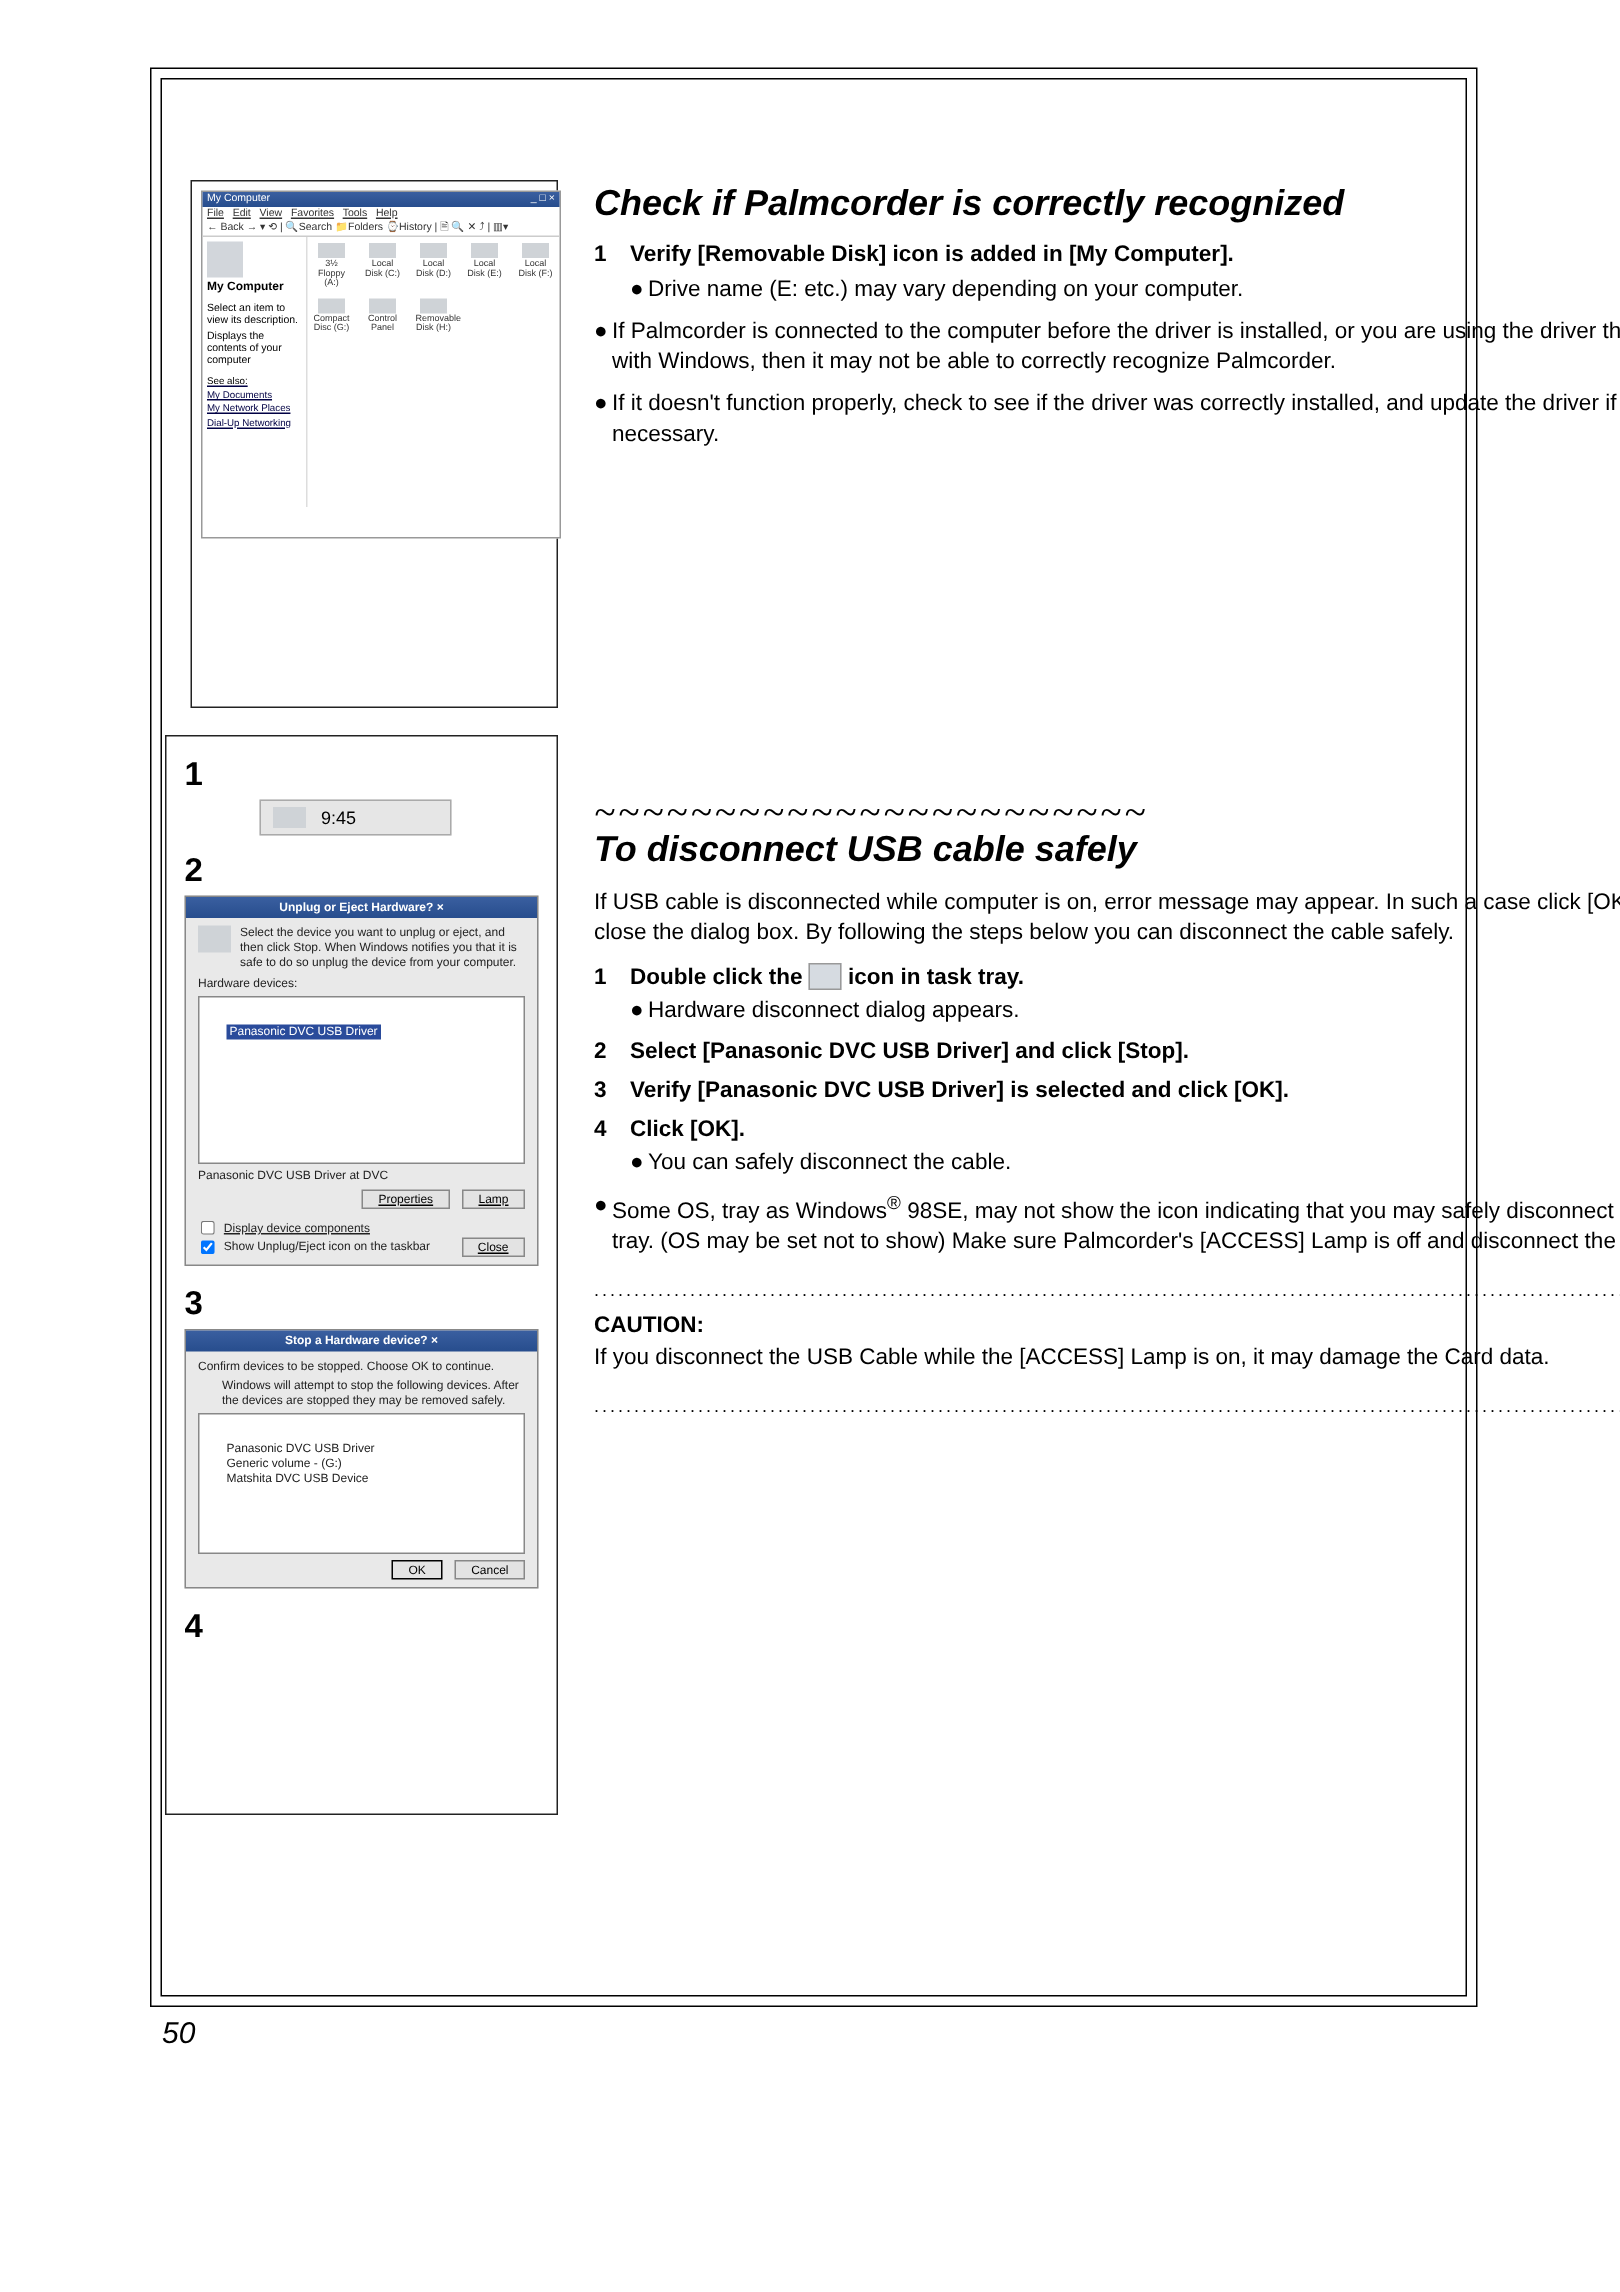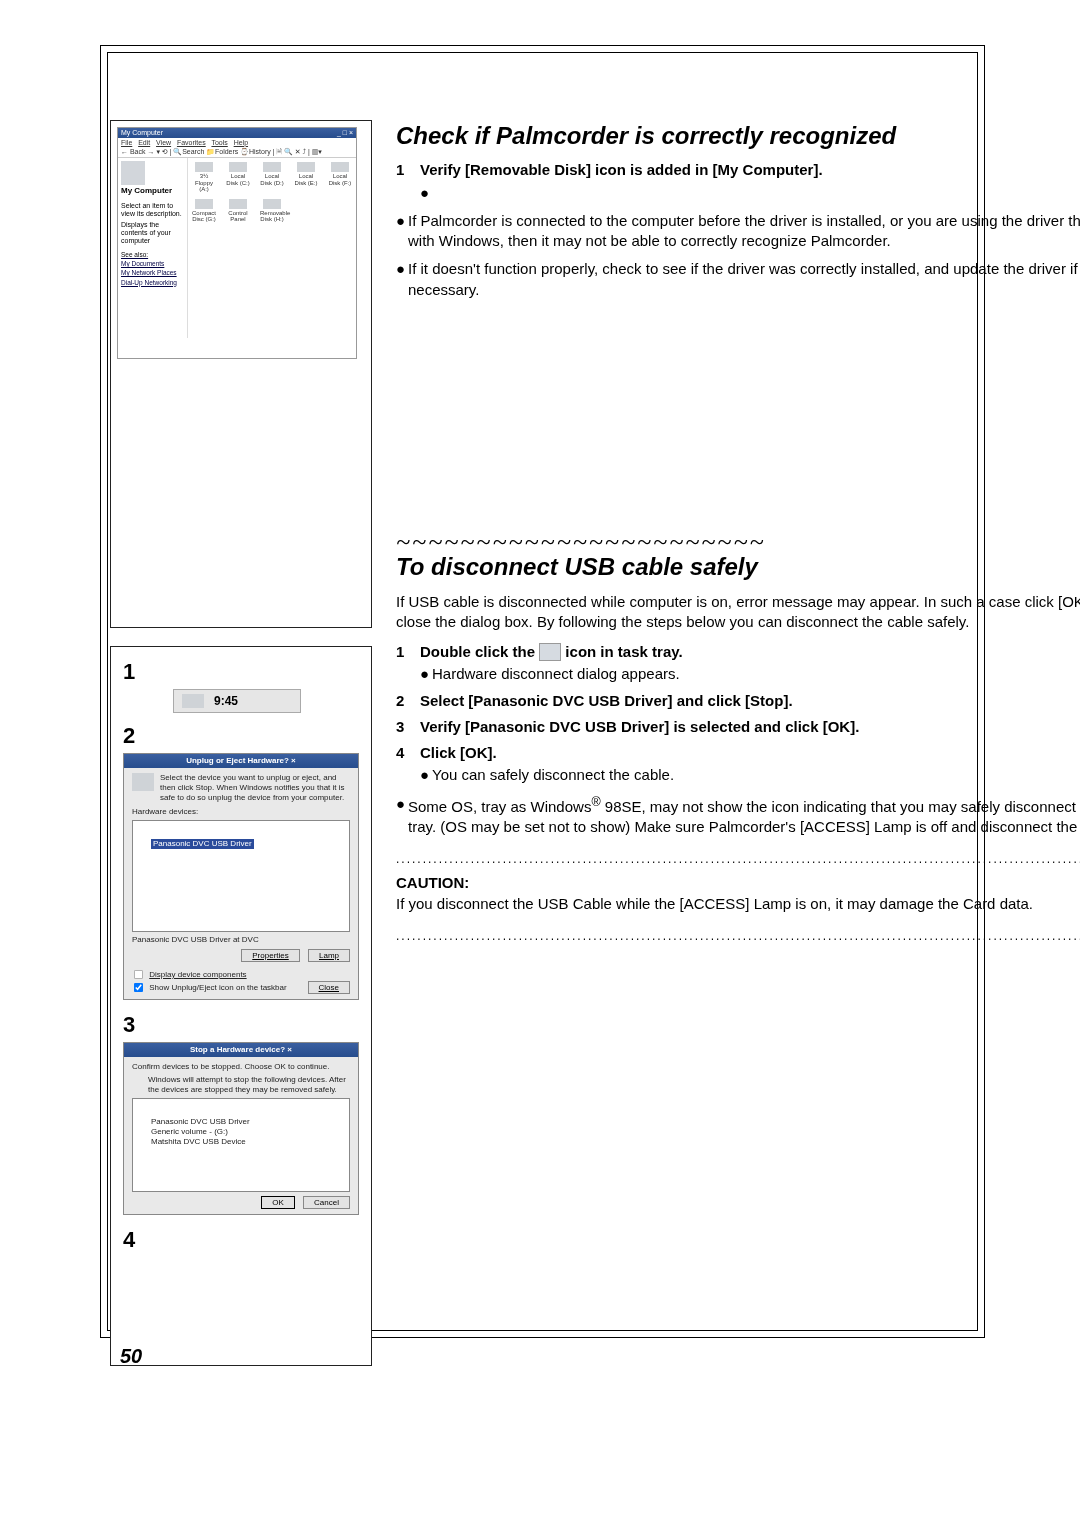--- a/index.html
+++ b/index.html
@@ -43,21 +43,21 @@
     flex: 1;
     font-size: 15px;
     line-height: 1.35;
   }
   .fig {
     border: 1px solid #222;
     background: #fff;
     margin-bottom: 18px;
     box-sizing: border-box;
   }
-  .fig-a { height: 508px; padding: 6px; }
+  .fig-a { height: 352px; padding: 6px; margin-left: 17px; }
   .fig-b { height: 720px; padding: 12px; }
   .big-num {
     font-weight: bold;
     font-size: 22px;
   }
   h2.sect {
     font-style: italic;
     font-weight: bold;
     font-size: 24px;
     margin: 0 0 8px 0;
@@ -81,24 +81,24 @@
   .dotline {
     letter-spacing: 2px;
     font-size: 12px;
     white-space: nowrap;
     overflow: hidden;
     margin: 14px 0 6px 0;
   }
   .caution-title { font-weight: bold; }
   .page-num {
     position: absolute;
-    left: 120px;
+    left: 108px;
     bottom: 160px;
     font-style: italic;
-    font-weight: bold;
+    font-weight: normal;
     font-size: 20px;
   }
 
   
   .winA {
     border: 1px solid #999;
     background: #fff;
     width: 238px;
     height: 230px;
     font-size: 7px;
@@ -128,21 +128,20 @@
 
   
   .tray {
     border: 1px solid #aaa;
     width: 110px;
     margin: 4px 0 10px 50px;
     padding: 4px 8px;
     font-size: 12px;
     display: flex; align-items: center; gap:10px;
     background:#e6e6e6;
-    font-weight:bold;
   }
   .tray .ico {
     width: 22px; height: 14px; background: #cfd3d7;
   }
   .win {
     border: 1px solid #888;
     background: #e9e9e9;
     font-size: 8px;
     line-height: 1.25;
     color:#222;
@@ -302,20 +301,21 @@
 
     <div class="right-col">
       <h2 class="sect">Check if Palmcorder is correctly recognized</h2>
 
       <div class="step-line">
         <span class="step-num">1</span>
         <span class="step-body">Verify [Removable Disk] icon is added in [My Computer].</span>
       </div>
       <div class="sub-bullet">
           <span class="dot">●</span>
+        <span>Drive name (E: etc.) may vary depending on your computer.</span>
       </div>
 
       <div class="outer-bullet">
           <span class="dot">●</span>
         <span>If Palmcorder is connected to the computer before the driver is installed, or you are using the driver that came with Windows, then it may not be able to correctly recognize Palmcorder.</span>
       </div>
       <div class="outer-bullet">
           <span class="dot">●</span>
         <span>If it doesn't function properly, check to see if the driver was correctly installed, and update the driver if necessary.</span>
       </div>

